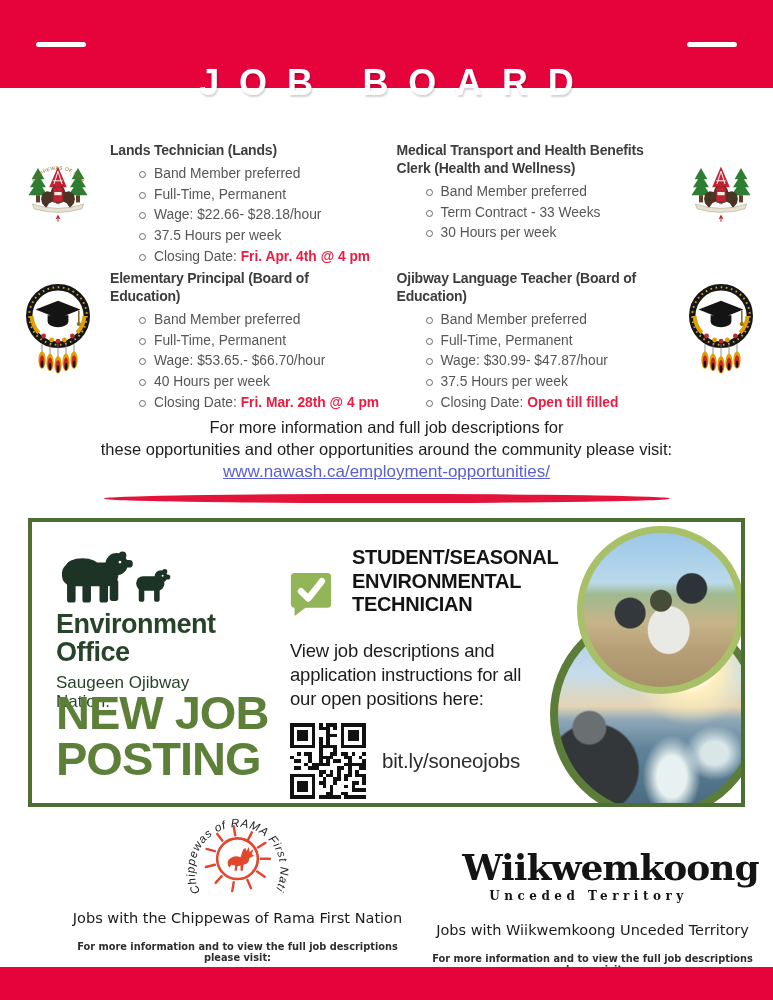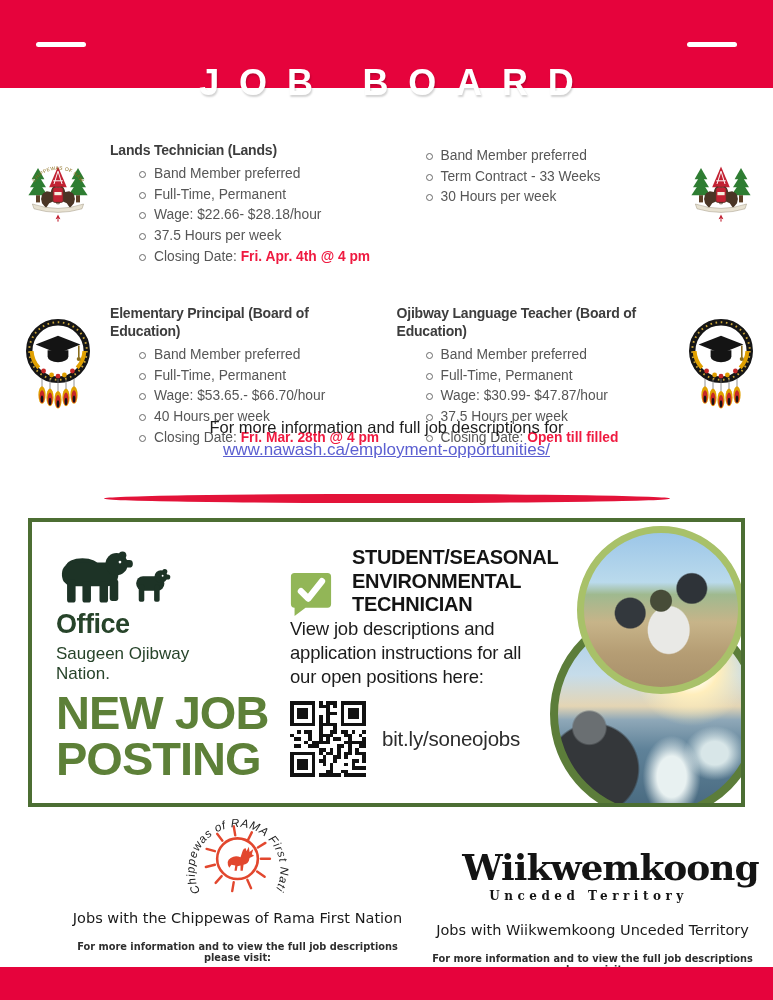--- a/index.html
+++ b/index.html
@@ -27,21 +27,21 @@
     position:absolute;left:0;right:0;top:0;height:88px;line-height:88px;text-align:center;
     color:#fff;font-size:36px;font-weight:600;letter-spacing:0.55em;padding-left:0.55em;
     text-shadow:1px 2px 2px rgba(0,0,0,0.18);
     margin-top:39px;
   }
   .dash{position:absolute;top:42px;width:50px;height:5px;background:#fff;border-radius:2.5px;}
   .dash.left{left:36px;}  .dash.right{right:36px;}
   
   .jobs-row{position:absolute;left:16px;right:10px;display:grid;
     grid-template-columns:84px 1fr 1fr 84px;column-gap:6px;}
-  .jobs-row.r1{top:142px;} .jobs-row.r2{top:305px;}
+  .jobs-row.r1{top:142px;} .jobs-row.r2{top:270px;}
   .job-logo{padding-top:10px;}
   .job-logo svg{display:block;width:80px;height:auto;margin:0 auto;}
   .job-content{padding:0 6px 0 4px;}
   .job-title{font-size:14px;font-weight:bold;color:var(--title-gray);line-height:1.28;letter-spacing:-0.2px;}
   ul.bullets{list-style:none;margin-top:4px;padding-left:28px;}
   ul.bullets li{position:relative;font-size:13.8px;color:var(--body-gray);line-height:1.5;padding-left:16px;}
   ul.bullets li::before{content:"";position:absolute;left:1px;top:7px;width:5px;height:5px;
     border:1.4px solid #6a6a6a;border-radius:50%;}
   .closing-value{color:var(--closing-red);font-weight:bold;}
   
@@ -57,21 +57,21 @@
   .env-left{position:absolute;left:24px;top:20px;width:235px;}
   .bear{width:116px;height:64px;display:block;}
   .env-name{font-size:27px;font-weight:800;color:var(--env-green);line-height:1.05;margin-top:4px;letter-spacing:-0.5px;}
   .env-sub{font-size:17px;font-weight:normal;color:var(--env-green);line-height:1.15;margin-top:6px;}
   .big-text{position:absolute;left:24px;top:168px;font-size:47px;font-weight:800;
     color:var(--big-green);line-height:0.98;letter-spacing:-1px;}
   .mid{position:absolute;left:258px;top:24px;width:278px;}
   .mid-head{display:flex;gap:20px;align-items:flex-end;}
   .check-icon{width:42px;height:46px;flex:0 0 42px;}
   .pos-title{font-size:20px;font-weight:800;color:#141414;line-height:1.18;width:215px;letter-spacing:-0.3px;}
-  .mid-desc{font-size:18.5px;color:#1c1c1c;line-height:1.3;width:262px;letter-spacing:-0.2px;}
+  .mid-desc{margin-top:22px;font-size:18.5px;color:#1c1c1c;line-height:1.3;width:262px;letter-spacing:-0.2px;}
   .qr-row{margin-top:12px;display:flex;align-items:center;gap:16px;}
   .qr-row svg{width:76px;height:76px;}
   .qr-link{font-size:20.5px;color:#2c2c2c;letter-spacing:-0.2px;}
   .photo-circle{position:absolute;border-radius:50%;}
   .photo-top{left:545px;top:4px;width:168px;height:168px;border:7px solid #a8c169;z-index:2;
     background:
       radial-gradient(circle at 30% 52%, #33383d 0 11%, transparent 12%),
       radial-gradient(circle at 50% 44%, #474c38 0 9%, transparent 10%),
       radial-gradient(circle at 70% 36%, #2e3338 0 10%, transparent 11%),
       radial-gradient(ellipse at 55% 63%, #e9e9e6 0 17%, transparent 18%),
@@ -188,20 +188,21 @@
       <div class="job-title">Lands Technician (Lands)</div>
       <ul class="bullets">
         <li>Band Member preferred</li>
         <li>Full-Time, Permanent</li>
         <li>Wage: $22.66- $28.18/hour</li>
         <li>37.5 Hours per week</li>
         <li><span>Closing Date: </span><span class="closing-value">Fri. Apr. 4th @ 4 pm</span></li>
       </ul>
     </div>
     <div class="job-content">
+      <div class="job-title">Medical Transport and Health Benefits Clerk (Health and Wellness)</div>
       <ul class="bullets">
         <li>Band Member preferred</li>
         <li>Term Contract - 33 Weeks</li>
         <li>30 Hours per week</li>
       </ul>
     </div>
     <div class="job-logo">
       <svg viewBox="0 0 100 100">
           <use href="#nawash-crest"></use>
         </svg>
@@ -236,20 +237,21 @@
     </div>
     <div class="job-logo">
       <svg viewBox="0 0 100 125">
           <use href="#edu-dreamcatcher"></use>
         </svg>
     </div>
   </div>
 
   <div class="info">
     <div>For more information and full job descriptions for</div>
+    <div>these opportunities and other opportunities around the community please visit:</div>
     <a href="#">www.nawash.ca/employment-opportunities/</a>
   </div>
 
   <div class="swoosh"></div>
 
   <div class="banner">
     <div class="env-left">
       <svg class="bear" viewBox="0 0 134 75">
         <g fill="#1d3326">
           <ellipse cx="30" cy="28" rx="19" ry="9"></ellipse>
@@ -265,20 +267,21 @@
           <rect x="93" y="40" width="33" height="17" rx="8"></rect>
           <circle cx="122" cy="40.5" r="7.5"></circle>
           <circle cx="126.5" cy="34.5" r="3"></circle>
           <rect x="124" y="38" width="9" height="6" rx="3"></rect>
           <rect x="96" y="50" width="6.5" height="20" rx="2"></rect>
           <rect x="114" y="50" width="6.5" height="20" rx="2"></rect>
           <circle cx="124" cy="39.5" r="1.1" fill="#fff"></circle>
         </g>
       </svg>
       <div class="env-name">
+        <div>Environment</div>
         <div>Office</div>
       </div>
       <div class="env-sub">
         <div>Saugeen Ojibway</div>
         <div>Nation.</div>
       </div>
     </div>
     <div class="big-text">
       <div>NEW JOB</div>
       <div>POSTING</div>

